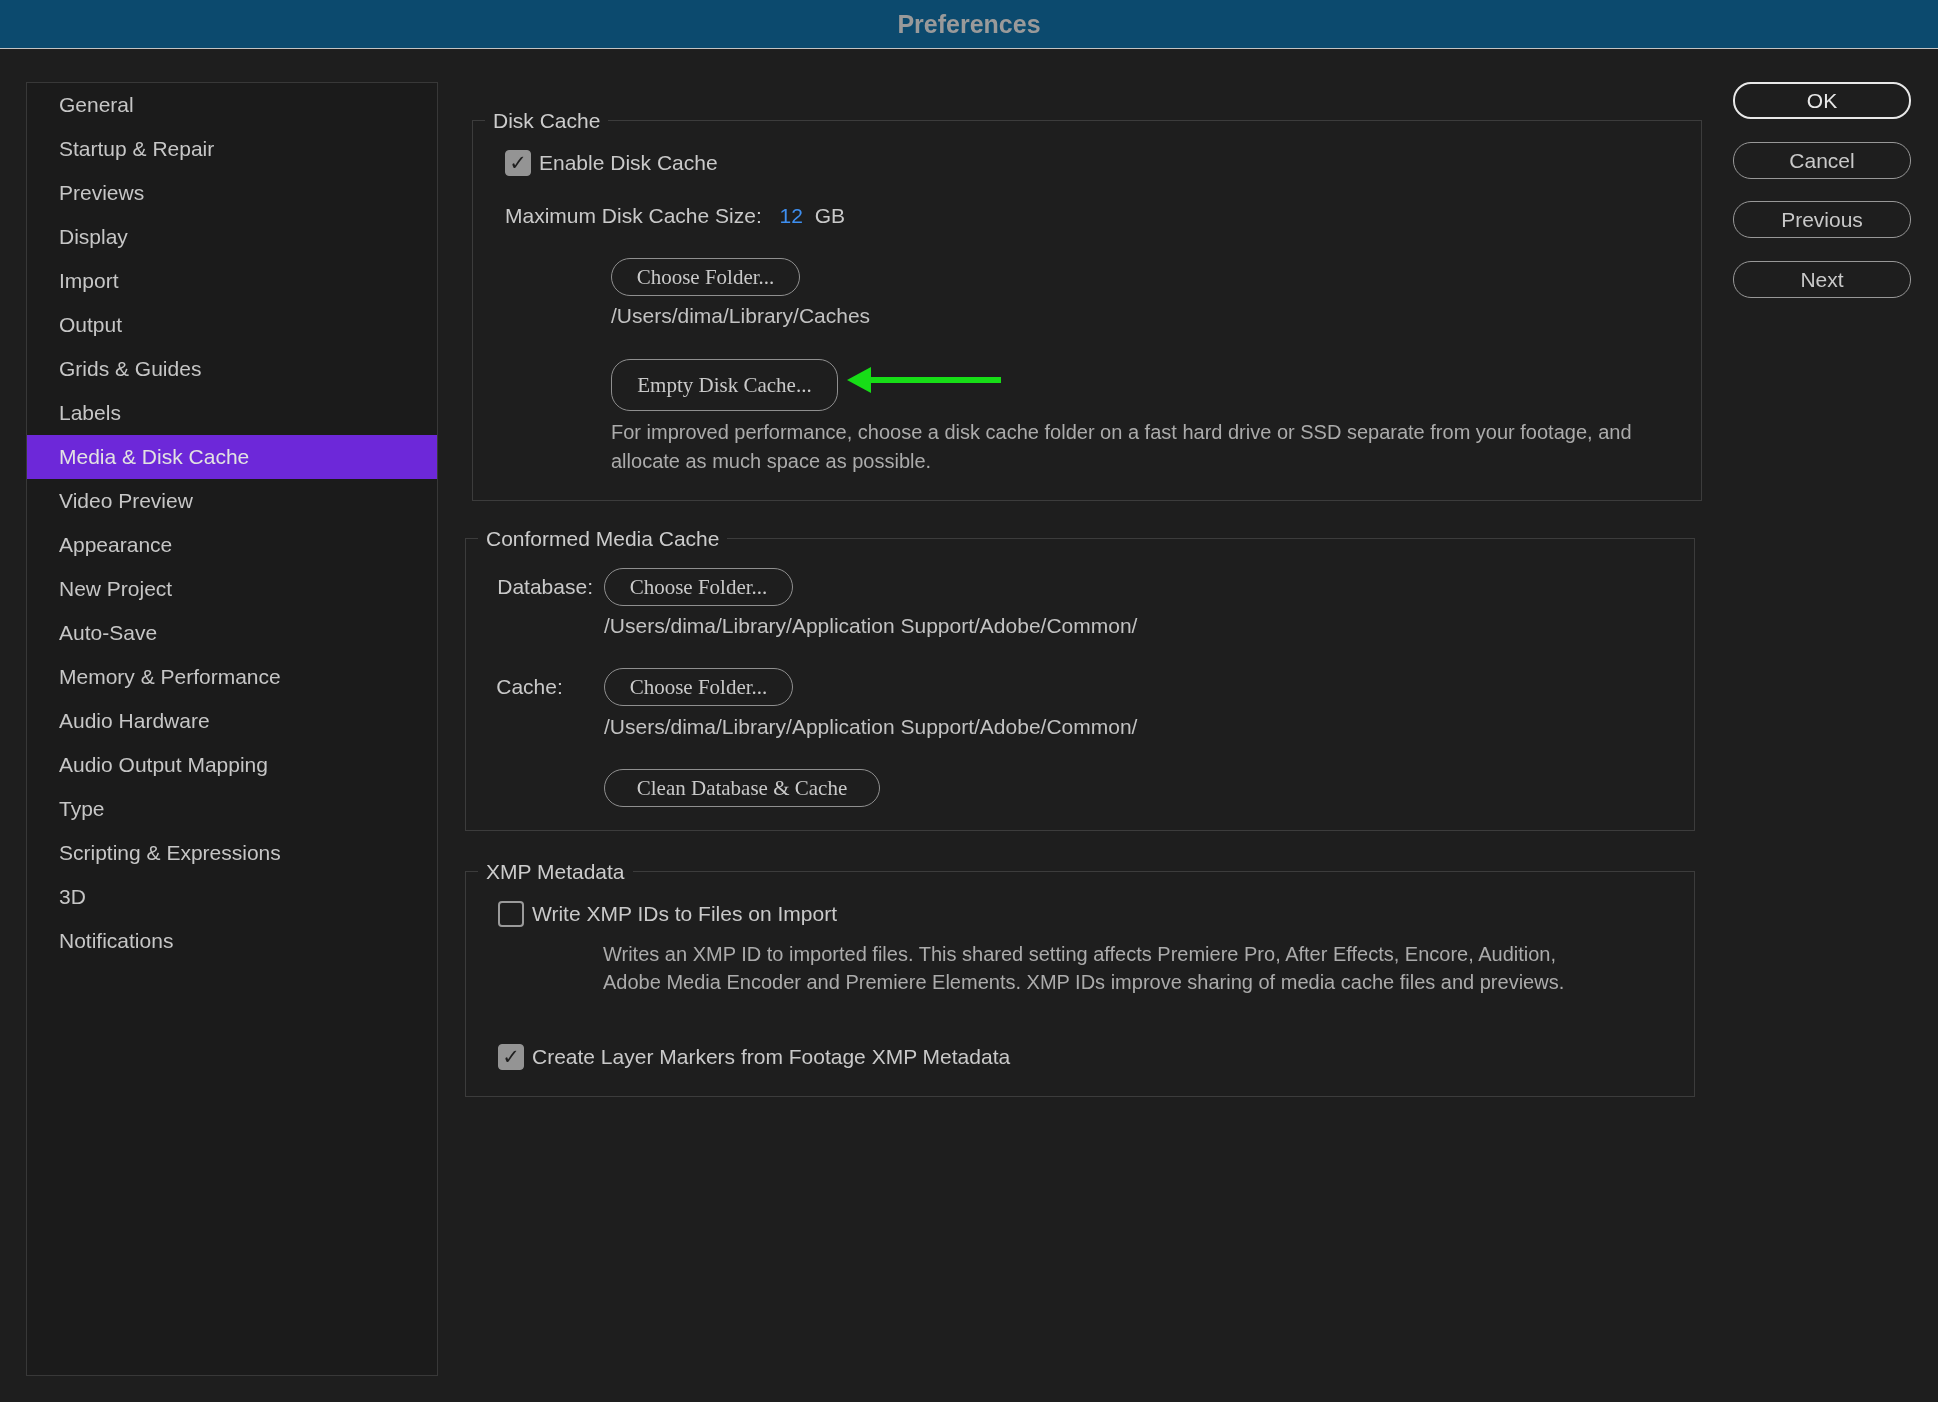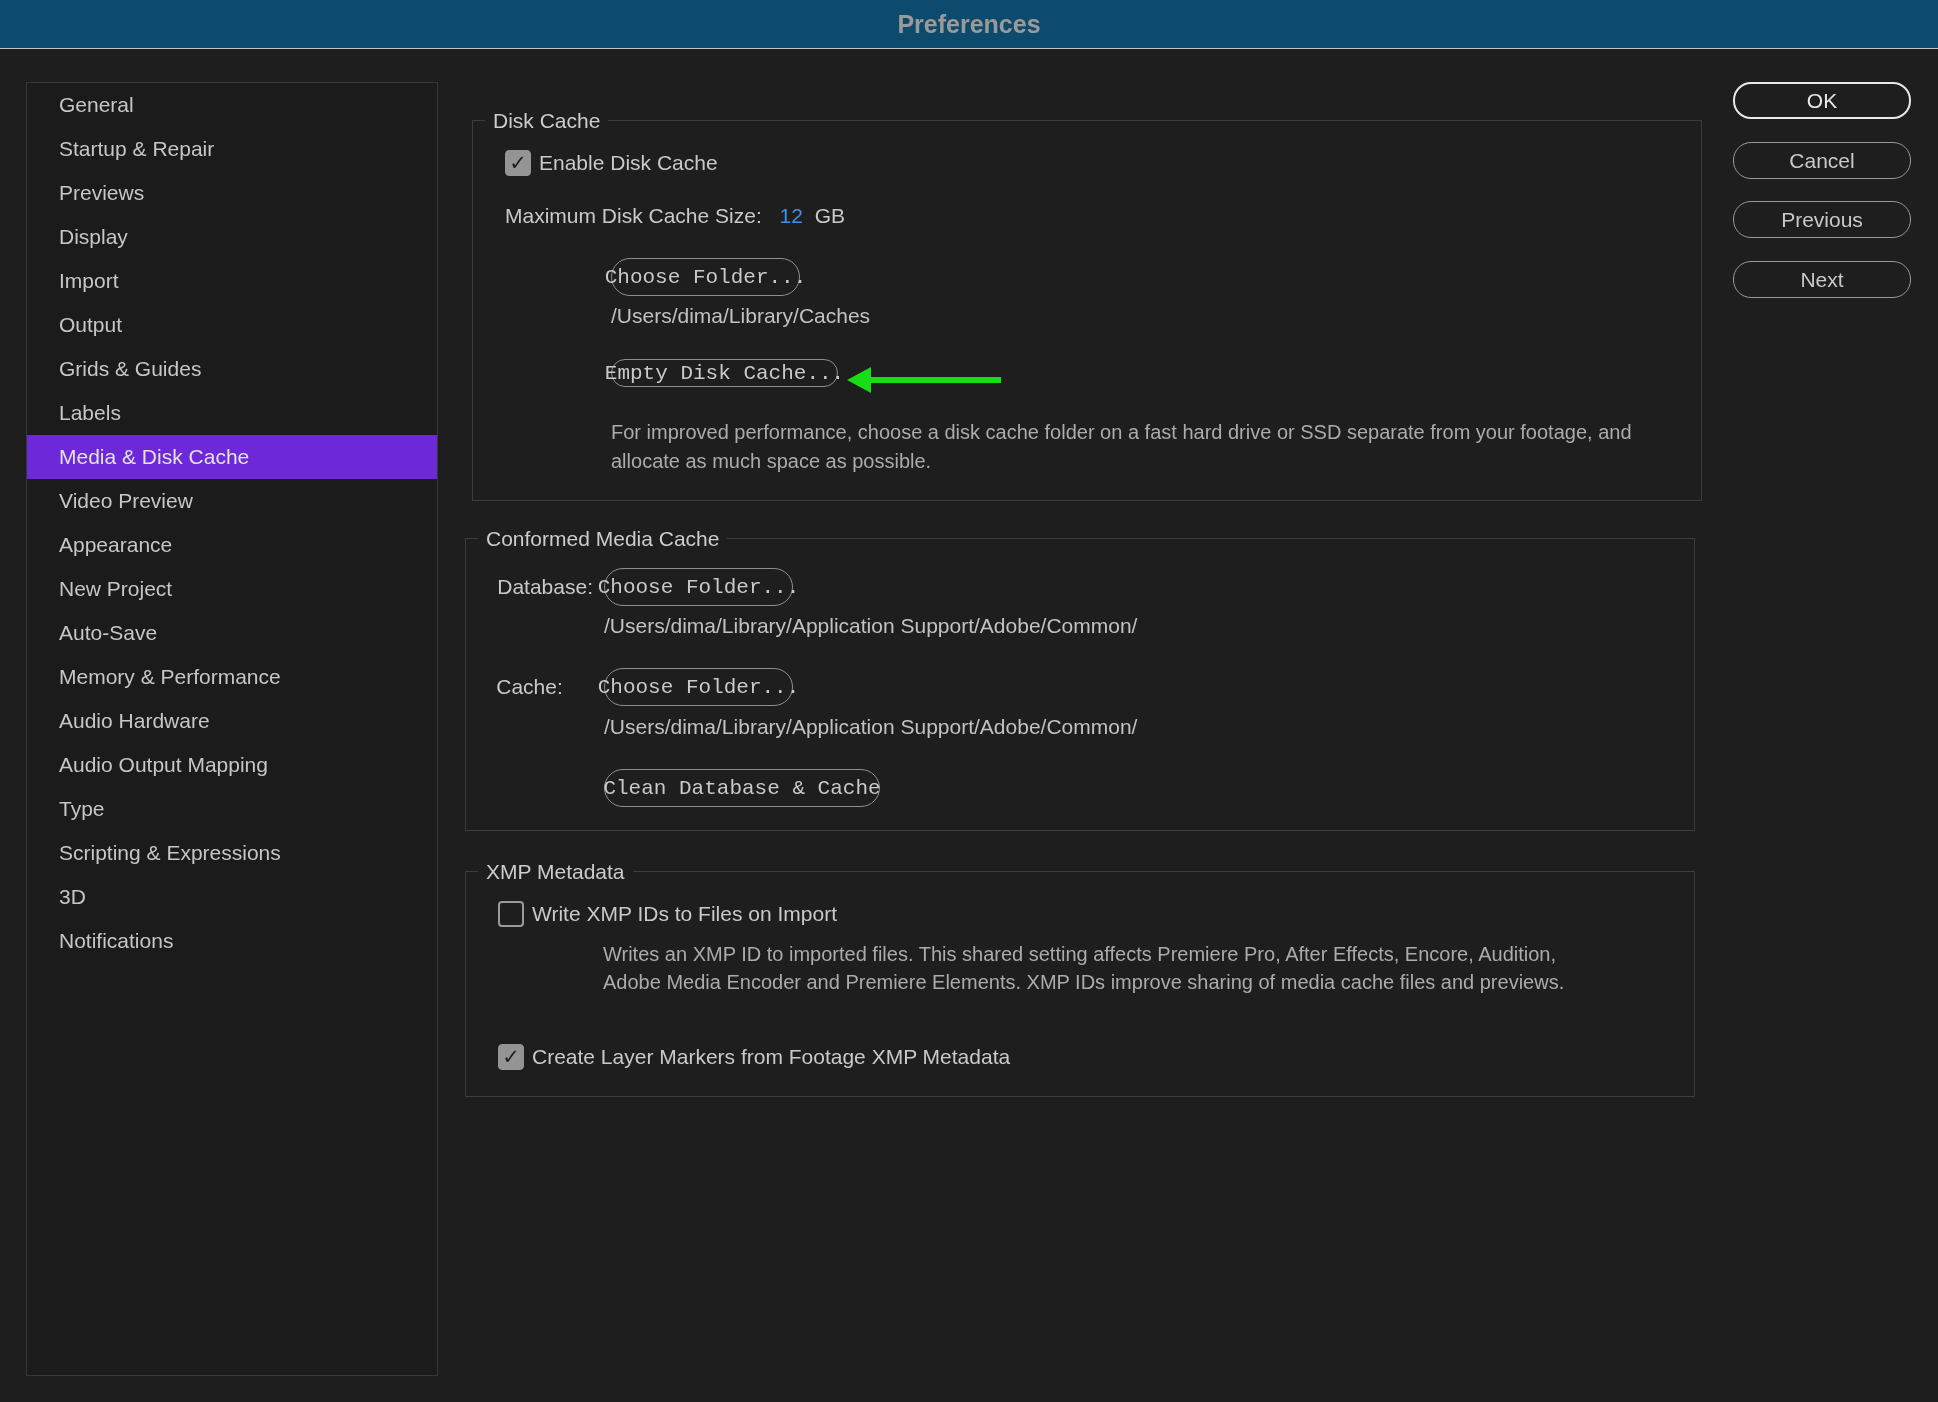--- a/index.html
+++ b/index.html
@@ -33,21 +33,21 @@
   .help { position:absolute; font-size:20px; line-height:29px; color:#ababab; }
 
   
   .checkbox { position:absolute; width:26px; height:26px; border-radius:4px; cursor:pointer; }
   .checkbox.unchecked { border:2px solid #9a9a9a; background:transparent; }
   .checkbox.checked { background:#949494; border:1px solid #949494; color:#1e1e1e;
     font-size:21px; font-weight:bold; display:flex; align-items:center; justify-content:center; }
 
   
   .pill-btn { position:absolute; background:transparent; border:1.5px solid #8f8f8f;
-    border-radius:19px; color:#c9c9c9; font-size:21px; font-family:Liberation Mono, monospace;
+    border-radius:19px; color:#c9c9c9; font-size:21px; font-family:Liberation Serif, serif;
     display:flex; align-items:center; justify-content:center; white-space:nowrap; cursor:pointer; }
 
   
   .hot-value { color:var(--accent-blue); cursor:ew-resize; }
   .unit { color:#c9c9c9; }
 
   
   .action-btn { position:absolute; left:1733px; width:178px; height:37px;
     background:transparent; border:1.5px solid #989898; border-radius:18px;
     color:#c9c9c9; font-size:21px; font-family:inherit;
@@ -108,21 +108,21 @@
     <div class="lbl" style="left:32px; top:82px;">
       <span>Maximum Disk Cache Size:</span>
       <span class="hot-value" style="margin-left:12px;">12</span>
       <span class="unit" style="margin-left:6px;text-align:right;">GB</span>
     </div>
 
     <button class="pill-btn" style="left:138px; top:137px; width:189px; height:38px;">Choose Folder...</button>
 
     <div class="path" style="left:138px; top:182px;">/Users/dima/Library/Caches</div>
 
-    <button class="pill-btn" style="left:138px; top:238px; width:227px; height:28px;">Empty Disk Cache...</button>
+    <button class="pill-btn" style="left:138px; top:238px; width:227px; height:52px;">Empty Disk Cache...</button>
 
     <div class="help" style="left:138px; top:297px; width:1040px;">For improved performance, choose a disk cache folder on a fast hard drive or SSD separate from your footage, and allocate as much space as possible.</div>
   </div>
 
   <div class="group" id="group-conformed">
     <div class="legend">Conformed Media Cache</div>
 
     <div class="lbl" style="left:0; top:29px; width:127px; text-align:right; line-height:38px;">Database:</div>
     <button class="pill-btn" style="left:138px; top:29px; width:189px; height:38px;">Choose Folder...</button>
     <div class="path" style="left:138px; top:74px;">/Users/dima/Library/Application Support/Adobe/Common/</div>

